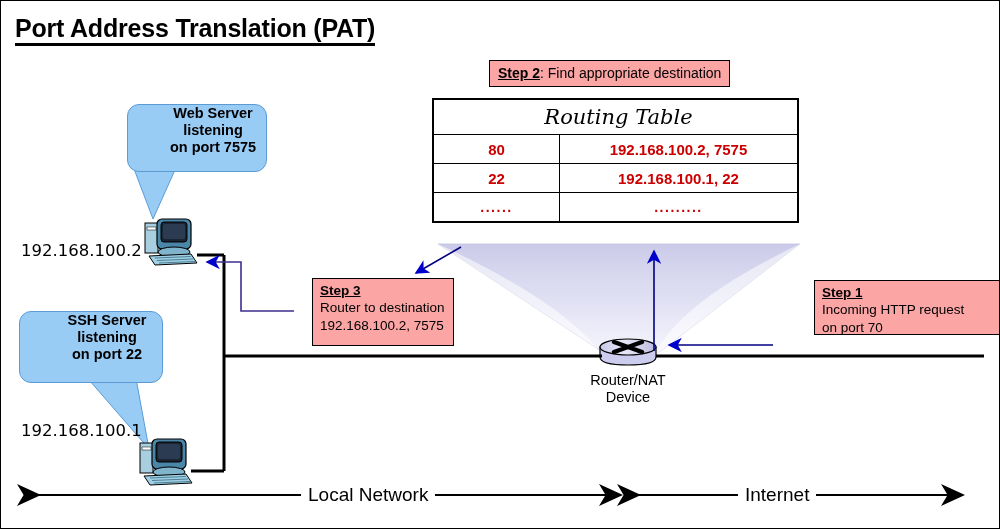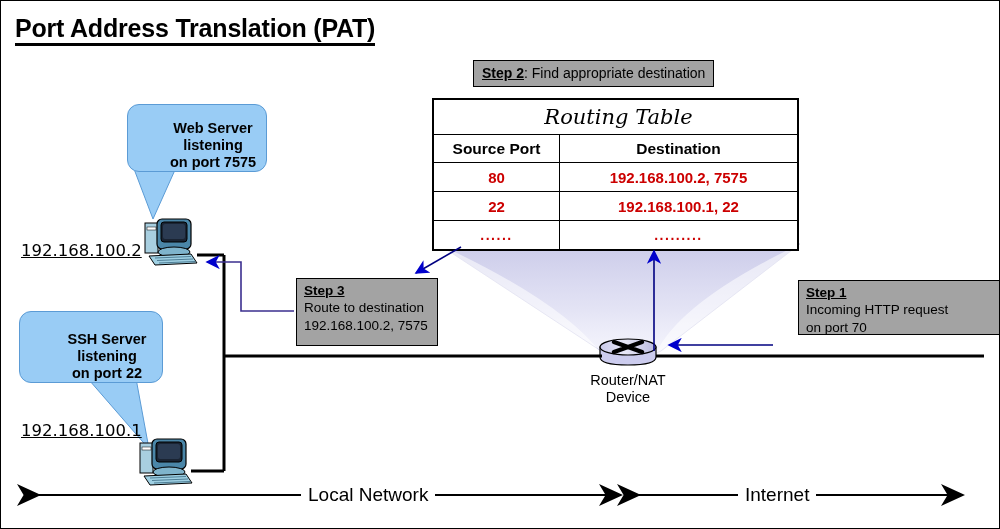--- a/index.html
+++ b/index.html
@@ -84,27 +84,28 @@
   #routing-table .dots {
     color: #cc0000;
     font-weight: bold;
     font-size: 14px;
     letter-spacing: 1.5px;
   }
   .col-src { width: 125px; }
 
   
   .step-box {
-    background: #a3a3a3;
+    background: #fca5a5;
     border: 1px solid #000000;
     box-sizing: border-box;
     color: #000000;
     font-size: 13.5px;
     line-height: 1.28;
     padding: 3px 6px 4px 7px;
+    margin-left: 16px;
   }
   .step-label {
     font-weight: bold;
     text-decoration: underline;
   }
   #step2-box {
     left: 472px;
     top: 59px;
     height: 27px;
     padding: 4px 8px;
@@ -128,21 +129,21 @@
   .callout {
     background: #99ccf5;
     border: 1px solid #5b9bd5;
     border-radius: 12px;
     text-align: center;
     font-weight: bold;
     font-size: 14.5px;
     color: #000000;
     line-height: 1.18;
     display: flex;
-    align-items: flex-end;
+    align-items: flex-start;
     justify-content: center;
     box-sizing: border-box;
     padding-left: 32px;
   }
   #callout-web {
     left: 126px;
     top: 103px;
     width: 140px;
     height: 68px;
   }
@@ -152,21 +153,20 @@
     width: 144px;
     height: 72px;
   }
 
   
   .ip-label {
     font-family: "DejaVu Sans", sans-serif;
     font-size: 16.5px;
     color: #000000;
     white-space: nowrap;
-    text-decoration: underline;
   }
   #ip-top { left: 20px; top: 240px; }
   #ip-bottom { left: 20px; top: 420px; }
 
   
   #router-label {
     left: 572px;
     top: 371px;
     width: 110px;
     text-align: center;
@@ -215,24 +215,20 @@
     <path d="M 437 243 L 799 243 L 660 350 Q 640 360 627 360 Q 614 360 600 350 Z" fill="url(#beamGrad)" stroke="#bfbfdf" stroke-width="0.8"></path>
 
     <path d="M 437 243 Q 560 300 600 352 L 560 352 Q 520 300 437 250 Z" fill="#ffffff" opacity="0.55"></path>
     <path d="M 799 243 Q 680 300 655 352 L 695 352 Q 730 300 799 250 Z" fill="#ffffff" opacity="0.55"></path>
   </svg>
 
   <table id="routing-table" class="abs">
     <tbody>
         <tr>
       <td class="tbl-title" colspan="2">Routing Table</td>
-    </tr>
-    <tr>
-      <td class="hdr col-src">Source Port</td>
-      <td class="hdr">Destination</td>
     </tr>
     <tr>
       <td class="val col-src">80</td>
       <td class="val">192.168.100.2, 7575</td>
     </tr>
     <tr>
       <td class="val col-src">22</td>
       <td class="val">192.168.100.1, 22</td>
     </tr>
     <tr>
@@ -241,21 +237,21 @@
     </tr>
   </tbody>
     </table>
 
   <div class="abs step-box" id="step2-box">
     <span class="step-label">Step 2</span><span>: Find appropriate destination</span>
   </div>
 
   <div class="abs step-box" id="step3-box">
     <div class="step-label">Step 3</div>
-    <div>Route to destination</div>
+    <div>Router to destination</div>
     <div>192.168.100.2, 7575</div>
   </div>
 
   <div class="abs step-box" id="step1-box">
     <div class="step-label">Step 1</div>
     <div>Incoming HTTP request</div>
     <div>on port 70</div>
   </div>
 
   <svg class="abs" style="left:126px; top:160px; width:90px; height:62px;" viewBox="0 0 90 62" xmlns="http://www.w3.org/2000/svg">

